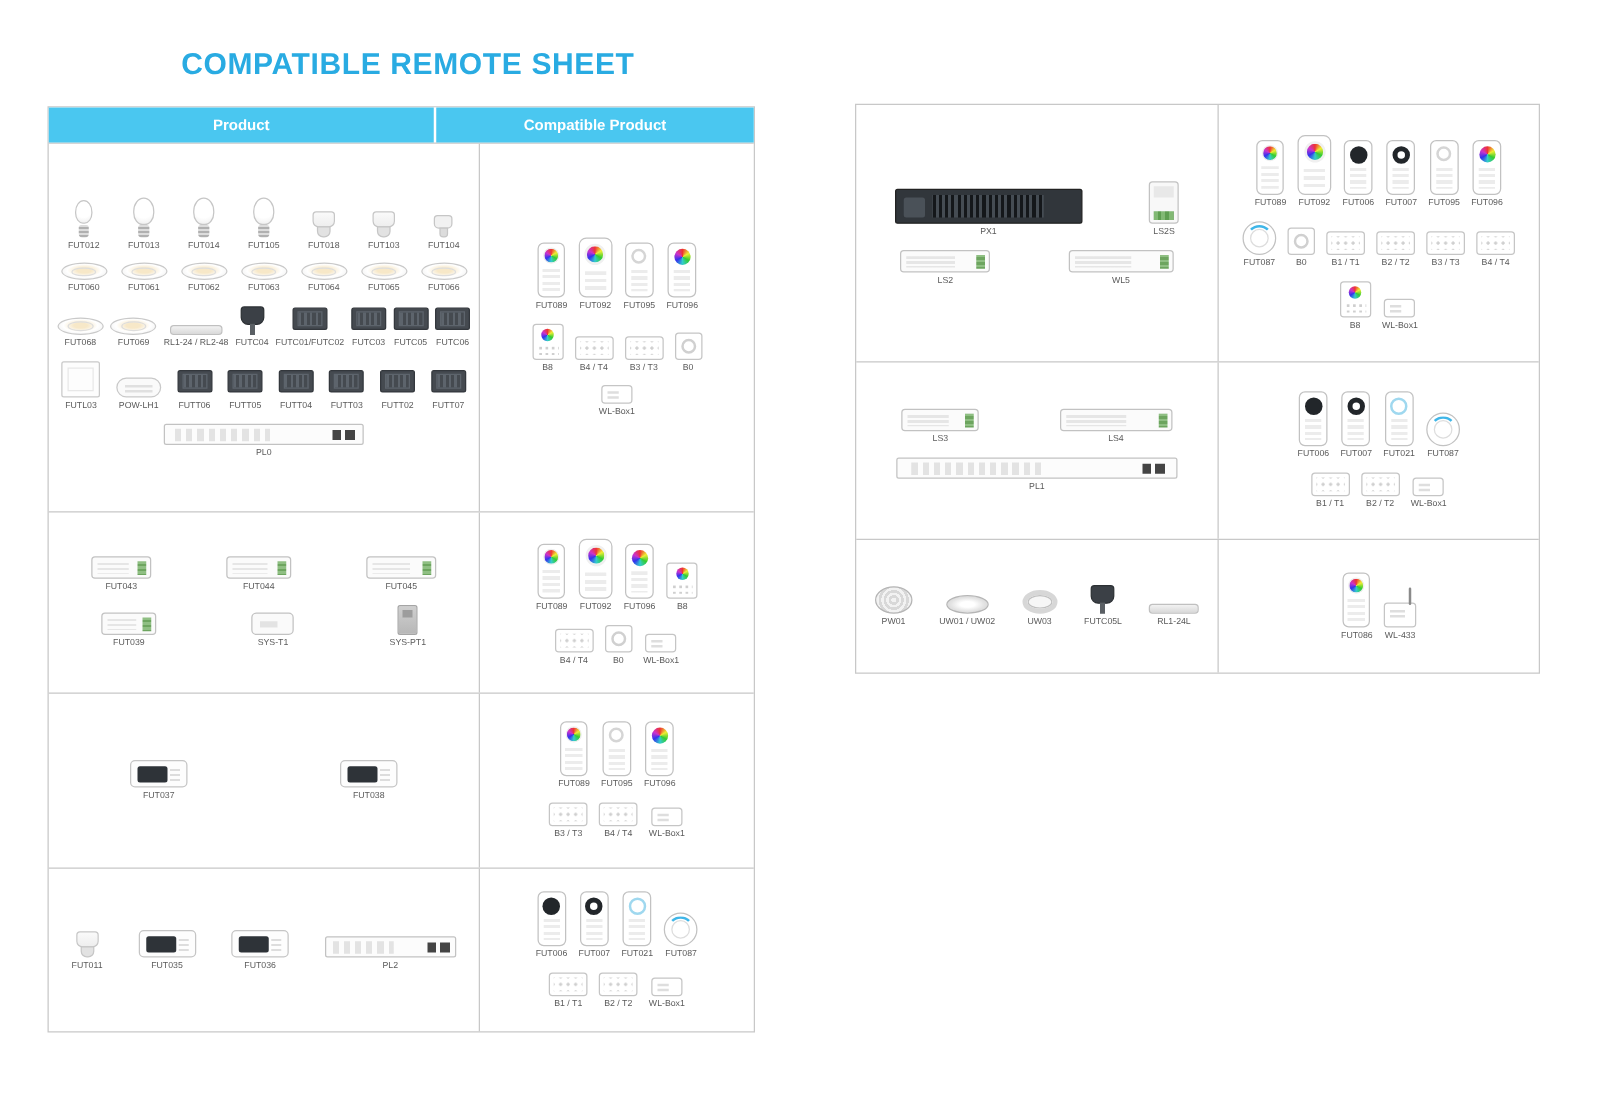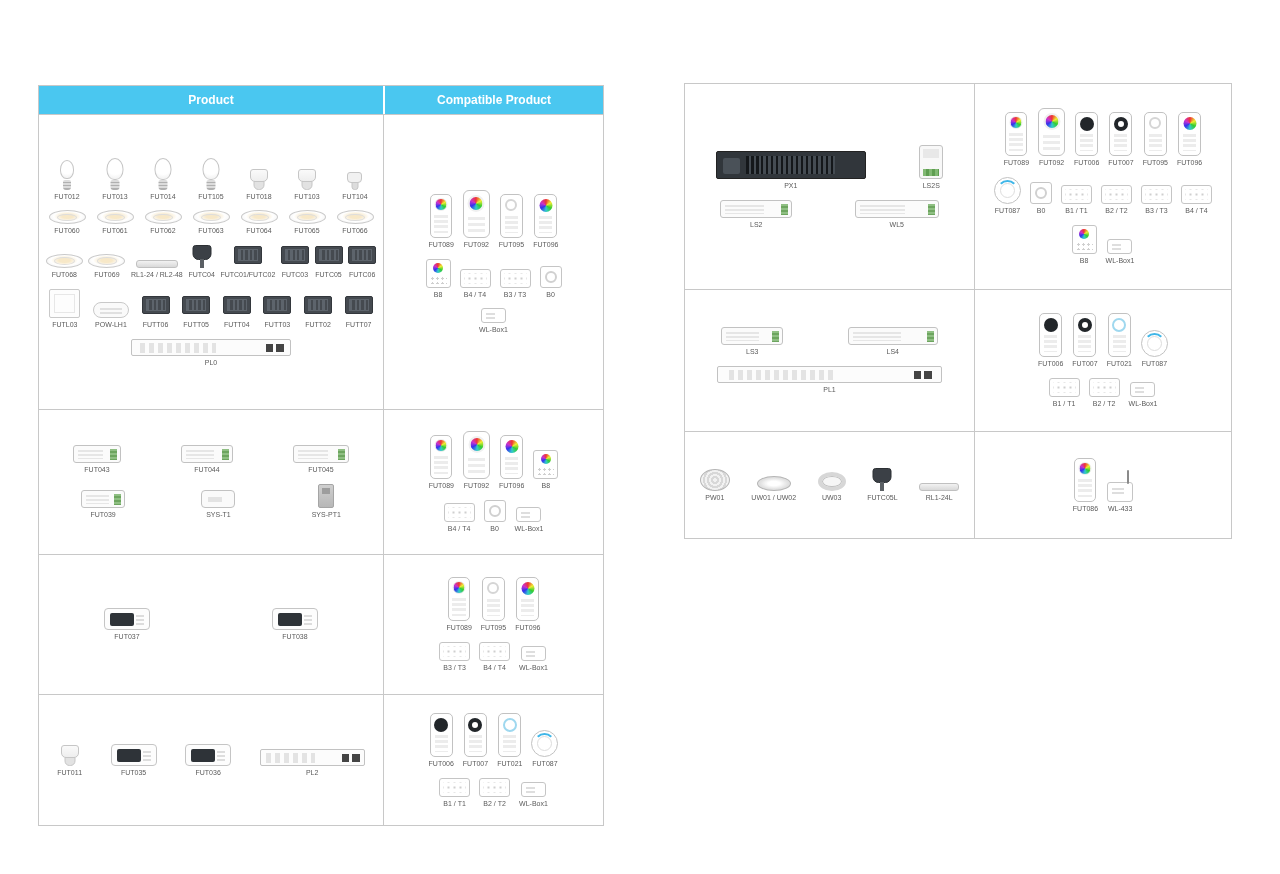--- a/index.html
+++ b/index.html
@@ -9,21 +9,21 @@
   .title{position:absolute;left:145px;top:38px;margin:0;font-size:24px;font-weight:bold;
          color:#29ABE2;letter-spacing:.5px;}
 
   .table{position:absolute;border:1px solid #c8c8c8;background:#fff;}
   .tableL{left:38px;top:85px;width:564px;}
   .tableR{left:684px;top:83px;width:546px;}
 
   .thead{display:flex;gap:2px;background:#fff;height:28px;}
   .th{background:#4AC7F0;color:#fff;font-weight:bold;font-size:12px;
       display:flex;align-items:center;justify-content:center;}
-  .th.p{width:344px;}.th.r{flex:1;}
+  .th.p{width:308px;}.th.r{flex:1;}
 
   .trow{display:flex;border-top:1px solid #c8c8c8;box-sizing:border-box;}
   .tableR .trow:first-child{border-top:none;}
   .L0{height:295px}.L1{height:145px}.L2{height:140px}.L3{height:131px}
   .R0{height:205px}.R1{height:142px}.R2{height:107px}
 
   .cell{display:flex;flex-direction:column;justify-content:center;box-sizing:border-box;padding:6px 4px;}
   .pcellL{width:344px;}
   .pcellR{width:289px;}
   .rcell{flex:1;border-left:1px solid #c8c8c8;}
@@ -153,20 +153,21 @@
   .icon-gateway{width:25px;height:15px;background:#fff;border:1px solid #c5c5c5;border-radius:3px;}
   .icon-gateway::before{content:"";position:absolute;left:4px;top:4px;right:10px;height:2px;background:#dedede;box-shadow:0 4px 0 #dedede;}
   .icon-gateway-ant{width:26px;height:20px;background:#fff;border:1px solid #c5c5c5;border-radius:3px;margin-top:12px;}
   .icon-gateway-ant::before{content:"";position:absolute;left:4px;top:5px;width:12px;height:2px;background:#dedede;box-shadow:0 4px 0 #dedede;}
   .icon-gateway-ant::after{content:"";position:absolute;right:3px;top:-13px;width:2px;height:14px;background:#8a8a8a;border-radius:1px;}
 </style>
 </head>
 <body>
 
 <div id="page">
+  <h1 class="title">COMPATIBLE REMOTE SHEET</h1>
 
   <div class="table tableL">
     <div class="thead">
       <div class="th p">Product</div>
       <div class="th r">Compatible Product</div>
     </div>
     <div id="ltbody">
         <div class="trow L0">
           <div class="cell pcell pcellL">
             <div class="line product">

